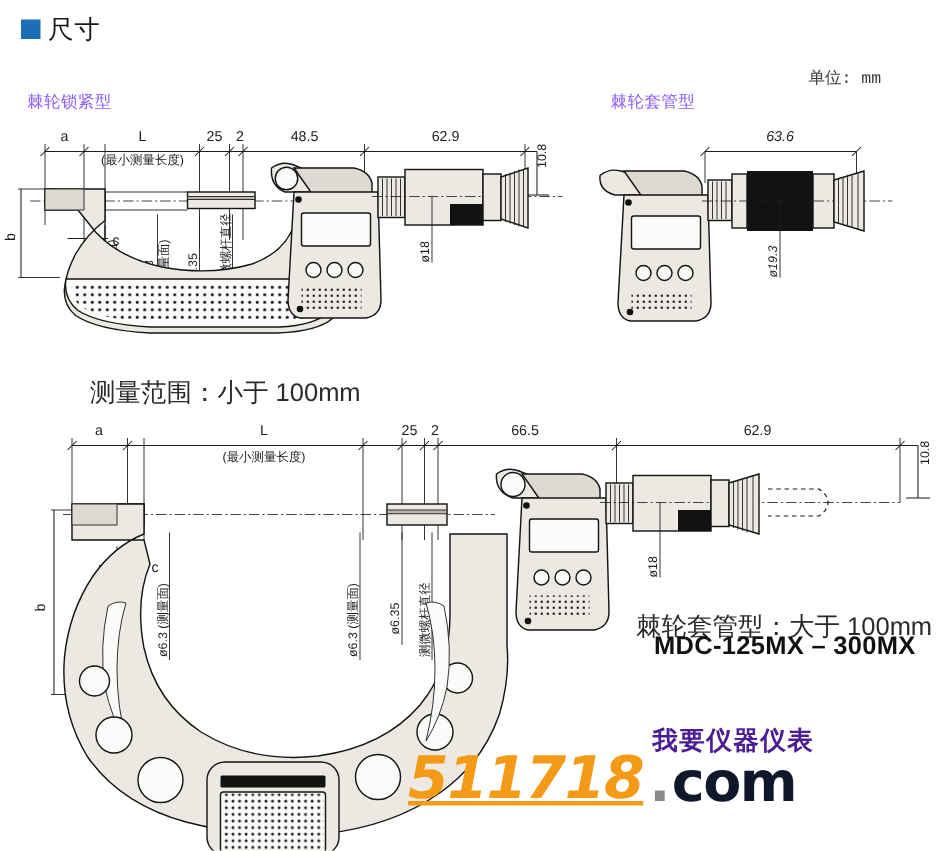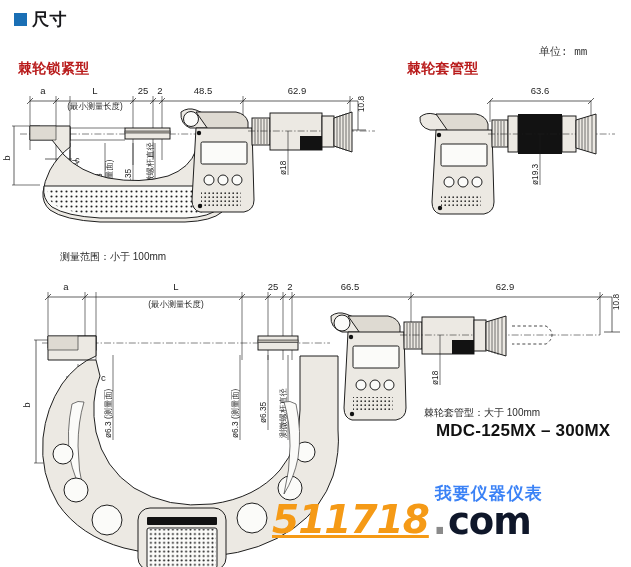--- a/index.html
+++ b/index.html
@@ -13,40 +13,40 @@
     overflow: hidden;
     font-family: "Liberation Sans", "DejaVu Sans", sans-serif;
     color: #1a1a1a;
   }
 
   
   #page-title {
     position: absolute;
     left: 14px; top: 8px;
     display: flex; align-items: center; gap: 5px;
-    font-size: 17px; font-weight: 700; letter-spacing: .5px;
+    font-size: 17px; font-weight: 400; letter-spacing: .5px;
     color: #17171a;
   }
   #page-title .sq {
     width: 13px; height: 13px; background: #1a6fb5; display: inline-block;
   }
 
   .sec-title {
     position: absolute;
-    font-size: 14px; font-weight: 700; color: #b91c1c;
+    font-size: 11px; font-weight: 400; color: #8b5cf6;
     letter-spacing: .3px;
     white-space: nowrap;
   }
   .unit-note {
     position: absolute;
     font-size: 11px; color: #3a3a3a; white-space: nowrap;
   }
   .range-note {
     position: absolute;
-    font-size: 10px; color: #2a2a2a; white-space: nowrap;
+    font-size: 17px; color: #2a2a2a; white-space: nowrap;
   }
   .model-note {
     position: absolute;
     font-size: 17px; font-weight: 700; color: #111; white-space: nowrap;
     letter-spacing: .2px;
     margin-left: 12px;
   }
 
   
   .draw {
@@ -283,21 +283,21 @@
       <line x1="346" y1="113" x2="346" y2="151"></line>
       <line x1="349" y1="113" x2="349" y2="151"></line>
     </g>
 
     <line class="extline" x1="288" y1="131" x2="288" y2="175"></line>
     <text class="dimtxt-sm" x="286" y="175" transform="rotate(-90 286 175)">ø18</text>
   </g>
 </svg>
 </div>
 
-<div class="draw" style="left:400px; top:0;">
+<div class="draw" style="left:380px; top:0;font-style:italic;">
 <svg width="231" height="250" viewBox="0 0 231 250">
 
   <g>
     <line class="dimline" x1="90" y1="101" x2="191" y2="101"></line>
     <g class="dimline">
       <line x1="87" y1="104" x2="93" y2="98"></line>
       <line x1="188" y1="104" x2="194" y2="98"></line>
     </g>
     <g class="extline">
       <line x1="90" y1="101" x2="90" y2="122"></line>
@@ -512,19 +512,19 @@
 
     <line class="extline" x1="440" y1="75" x2="440" y2="125"></line>
     <text class="dimtxt-sm" x="438" y="125" transform="rotate(-90 438 125)">ø18</text>
   </g>
 </svg>
 </div>
 
 <div id="watermark">
   <span class="wm-num" style="color: rgb(245, 154, 22);">511718</span>
   <div class="wm-right">
-    <span class="wm-cn" style="color: #3b82f6;">我要仪器仪表</span>
+    <span class="wm-cn" style="color: #4c1d95;">我要仪器仪表</span>
     <span class="row-dom">
       <span class="wm-dot" style="color: rgb(138, 138, 138);">.</span>
       <span class="wm-dom" style="color: #0f172a;">com</span>
     </span>
   </div>
 </div>
 
 </body></html>

